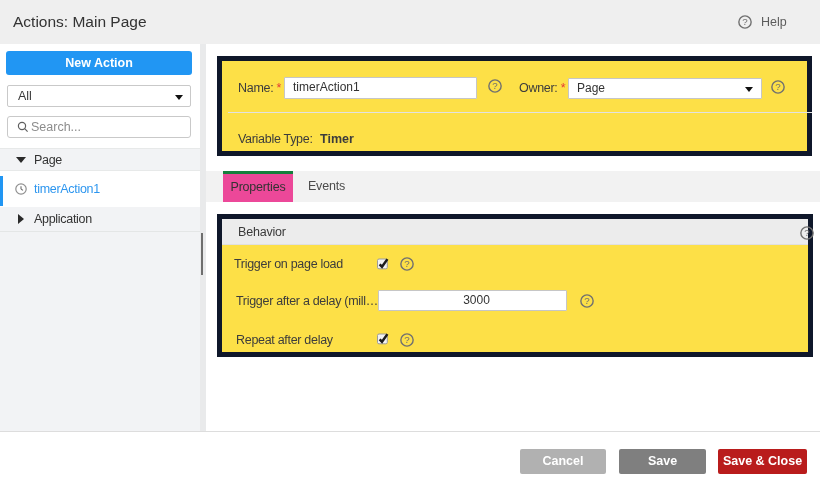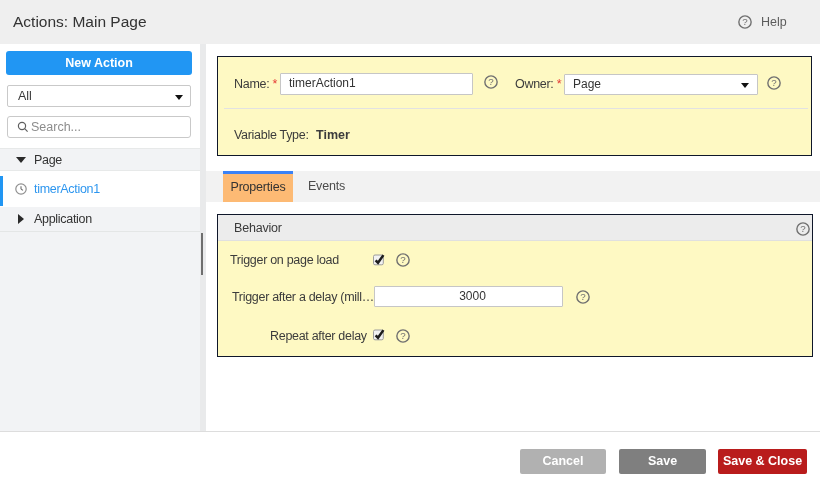--- a/index.html
+++ b/index.html
@@ -37,31 +37,31 @@
   .tridown { width:0; height:0; border-left:5px solid transparent; border-right:5px solid transparent; border-top:6px solid #2a2a2a; }
   .triright { width:0; height:0; border-top:5px solid transparent; border-bottom:5px solid transparent; border-left:6px solid #2a2a2a; }
   #bluebar { left:0; top:28px; width:3px; height:30px; background:#2196f3; }
 
   
   #track { left:200px; top:44px; width:6px; height:387px; background:#e9eaeb; }
   #thumb { left:201px; top:233px; width:2px; height:42px; background:#6e6e6e; }
 
   
   #main { left:206px; top:44px; width:614px; height:387px; background:#fff; }
-  .panel { background:#fef9c3; border:1px solid #0f172a; }
+  .panel { background:#fde047; border:5px solid #0f172a; }
   #namepanel { left:11px; top:12px; width:595px; height:100px; }
   #behpanel { left:11px; top:170px; width:596px; height:143px; }
   .field { position:absolute; background:#fff; border:1px solid #c6c6c6; border-radius:1px; font-size:12px; color:#333;
            line-height:19px; padding-left:8px; }
   .red { color:#e53935; }
   .lbl { position:absolute; font-size:12.5px; letter-spacing:-0.3px; color:#3c3c3c; }
 
   
   #tabbar { left:0; top:127px; width:614px; height:31px; background:#f2f2f2; }
-  #tabprops { position:absolute; left:17px; top:0; width:70px; height:31px; background:#fdba74; border-top:3px solid #3b82f6;
+  #tabprops { position:absolute; left:17px; top:0; width:70px; height:31px; background:#ec4899; border-top:3px solid #15803d;
               text-align:center; line-height:27px; font-size:12.5px; letter-spacing:-0.2px; color:#333; }
   #tabevents { position:absolute; left:87px; top:0; width:67px; height:31px; text-align:center; line-height:31px; font-size:12.5px; letter-spacing:-0.2px; color:#4c4c4c; }
 
   
   #behhead { position:absolute; left:0; top:0; width:100%; height:26px; background:#ececec; border-bottom:1px solid #e0e0e0; }
   #behhead span { position:absolute; left:16px; top:0; line-height:26px; font-size:12.5px; letter-spacing:-0.2px; color:#3a3a3a; }
 
   .cb { position:absolute; width:15px; height:15px; }
 
   
@@ -161,21 +161,21 @@
         <text x="7" y="10.4" text-anchor="middle" font-family="Liberation Sans" font-size="9.8" fill="#6f6f6f">?</text>
       </svg>
 
       <span class="lbl" style="left:14px; top:75px; width:144px; white-space:nowrap; overflow:hidden; text-overflow:ellipsis;">Trigger after a delay (milliseconds)</span>
       <div class="field" style="left:156px; top:71px; width:189px; height:21px;text-align:center;">3000</div>
       <svg class="help" style="left:358px; top:75px;" width="15" height="15" viewBox="0 0 15 15">
         <circle cx="7" cy="7" r="6.15" fill="none" stroke="#707070" stroke-width="1.4"></circle>
         <text x="7" y="10.4" text-anchor="middle" font-family="Liberation Sans" font-size="9.8" fill="#6f6f6f">?</text>
       </svg>
 
-      <span class="lbl" style="left:14px; top:113.5px;margin-left:38px;">Repeat after delay</span>
+      <span class="lbl" style="left:14px; top:113.5px;">Repeat after delay</span>
       <svg class="cb" style="left:154px; top:112px;" viewBox="0 0 15 15">
         <rect x="1.5" y="3" width="9.8" height="9.8" rx="1.5" fill="#f2f2f2" stroke="#9c9c9c" stroke-width="1"></rect>
         <path d="M3.6 8.3 L6 10.7 L11.4 3.1" fill="none" stroke="#1d1d1d" stroke-width="2.5"></path>
       </svg>
       <svg class="help" style="left:178px; top:113.5px;" width="15" height="15" viewBox="0 0 15 15">
         <circle cx="7" cy="7" r="6.15" fill="none" stroke="#707070" stroke-width="1.4"></circle>
         <text x="7" y="10.4" text-anchor="middle" font-family="Liberation Sans" font-size="9.8" fill="#6f6f6f">?</text>
       </svg>
     </div>
   </div>

